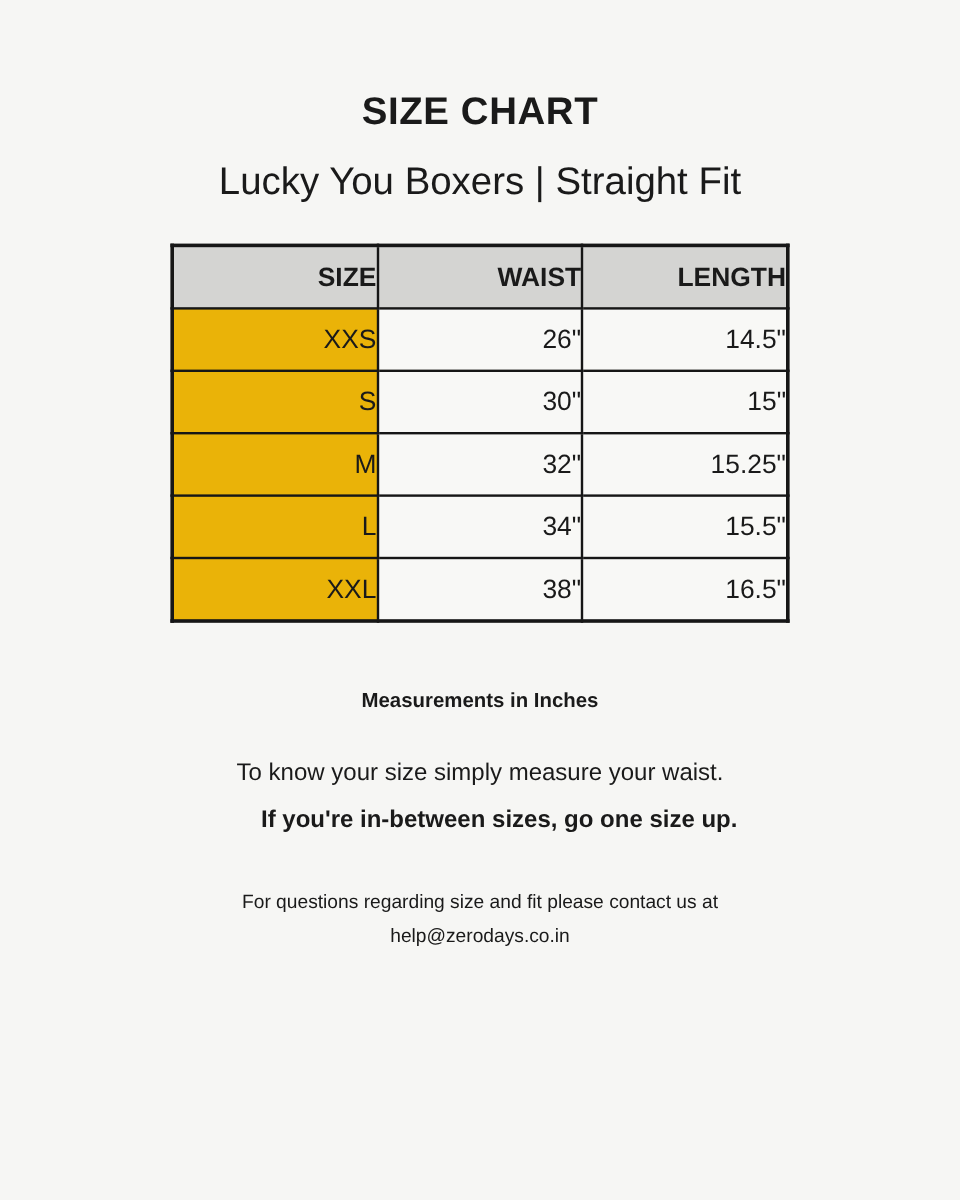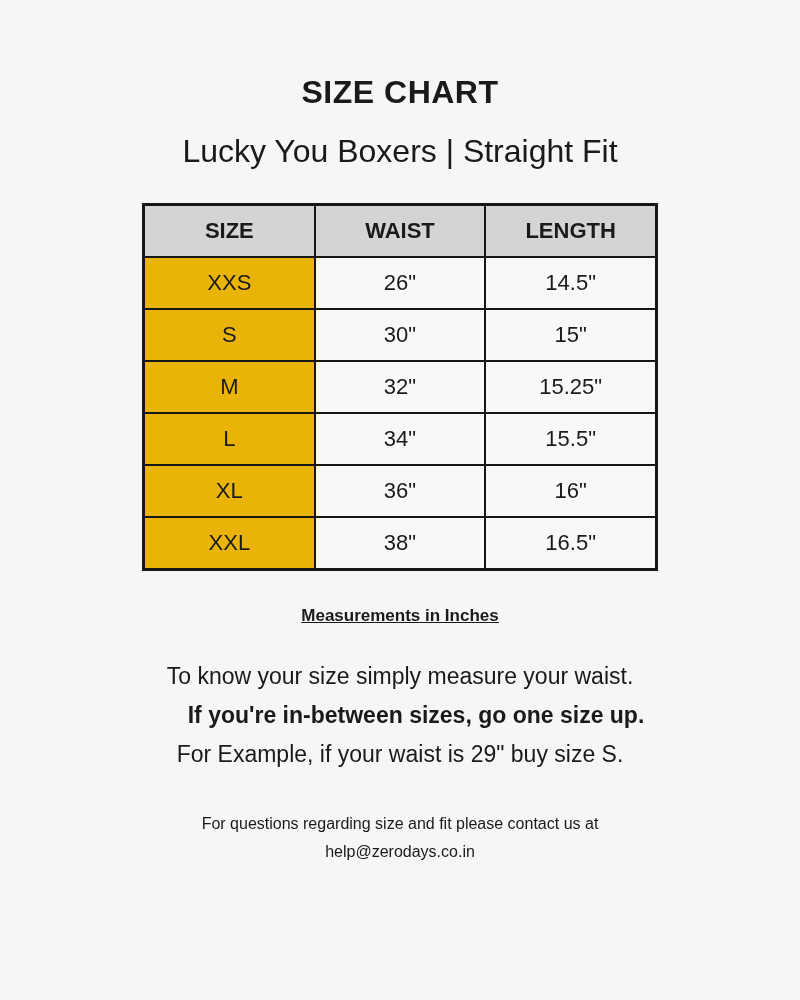--- a/index.html
+++ b/index.html
@@ -38,46 +38,45 @@
     margin: 36px auto 0 auto;
     width: 516px;
     border: 3px solid #161616;
     table-layout: fixed;
   }
   table.size-table th,
   table.size-table td {
     border: 2px solid #161616;
     height: 50px;
     font-size: 22px;
-    text-align: center;
+    text-align: right;
     vertical-align: middle;
     padding: 0;
     width: 33.33%;
   }
   table.size-table th {
     background: #d4d4d2;
     font-weight: 700;
   }
   table.size-table td {
     background: #f8f8f6;
     font-weight: 400;
   }
   table.size-table td.size-col {
     background: #eab308;
   }
   .units-note {
     font-size: 17px;
     font-weight: 700;
-    margin-top: 36px;
+    margin-top: 56px;
     line-height: 1;
-    text-decoration: underline;
   }
   .fit-guide {
     margin-top: 33px;
-    font-size: 23px;
+    font-size: 20px;
     line-height: 39px;
   }
   .fit-guide .bold-line {
     font-weight: 700;
     margin-left: 32px;
   }
   .footer {
     margin-top: 36px;
     font-size: 16px;
     line-height: 28px;
@@ -118,38 +117,32 @@
           <td class="size-col">M</td>
           <td>32"</td>
           <td>15.25"</td>
         </tr>
         <tr>
           <td class="size-col">L</td>
           <td>34"</td>
           <td>15.5"</td>
         </tr>
         <tr>
-          <td class="size-col">XL</td>
-          <td>36"</td>
-          <td>16"</td>
-        </tr>
-        <tr>
           <td class="size-col">XXL</td>
           <td>38"</td>
           <td>16.5"</td>
         </tr>
       </tbody>
   </table>
 
   <div class="units-note">Measurements in Inches</div>
 
   <div class="fit-guide">
     <div>To know your size simply measure your waist.</div>
     <div class="bold-line">If you're in-between sizes, go one size up.</div>
-    <div>For Example, if your waist is 29" buy size S.</div>
   </div>
 
   <div class="footer">
     <div>For questions regarding size and fit please contact us at</div>
     <div class="email">help@zerodays.co.in</div>
   </div>
 
 </div>
 
 </body></html>

